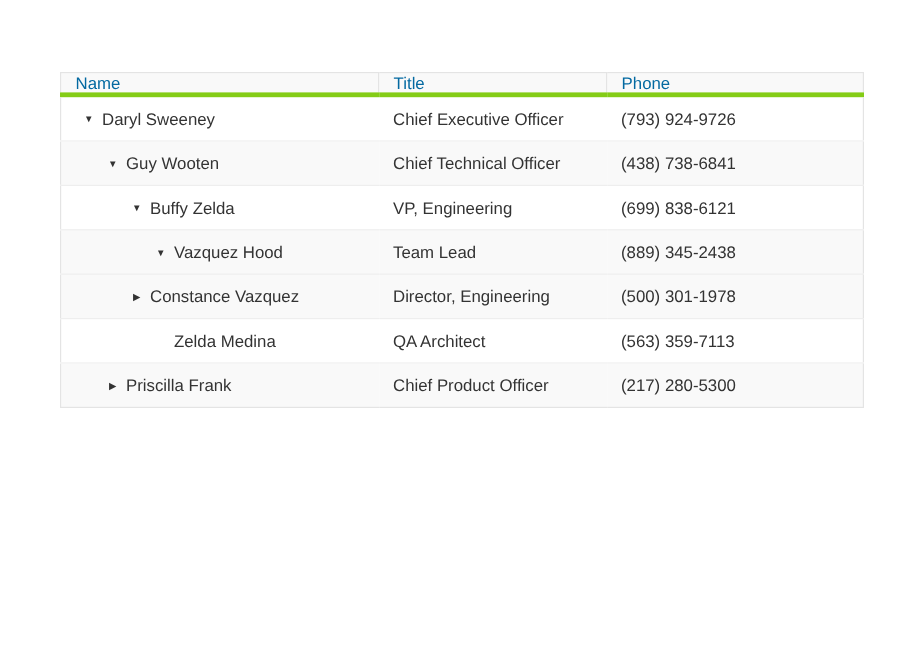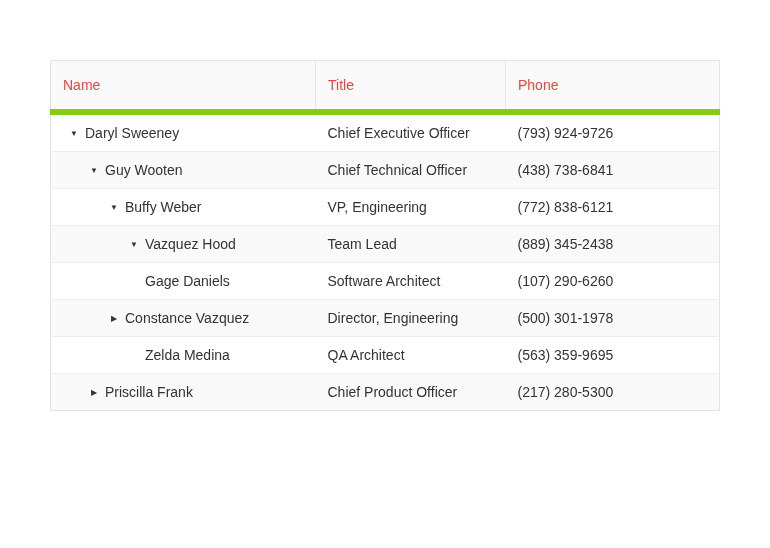--- a/index.html
+++ b/index.html
@@ -15,23 +15,23 @@
     .treelist {
       border: 1px solid #e4e4e4;
       border-collapse: collapse;
       width: 100%;
       table-layout: fixed;
     }
     .treelist .header-row th {
       background: #f9f9f9;
       font-weight: 400;
       text-align: left;
-      padding: 16px 12px;
-      border-bottom: 6px solid #84cc16;
-      color: #ef4444;
+      padding: 0 12px;
+      border-bottom: 4px solid #84cc16;
+      color: #0369a1;
     }
     .treelist td {
       padding: 10px 12px;
       border-top: 1px solid #eeeeee;
       white-space: nowrap;
       overflow: hidden;
       text-overflow: ellipsis;
     }
     .treelist tr.alt td { background: #f9f9f9; }
     .treelist col.col-name { width: 265px; }
@@ -102,47 +102,36 @@
           </div>
         </td>
         <td>Chief Technical Officer</td>
         <td>(438) 738-6841</td>
       </tr>
       <tr>
         <td>
           <div class="name-cell">
             <span class="indent" style="width: 40px;"></span>
             <span class="toggle" style="font-size: 8px;">▼</span>
-            <span>Buffy Weber</span>
+            <span>Buffy Zelda</span>
           </div>
         </td>
         <td>VP, Engineering</td>
-        <td>(772) 838-6121</td>
+        <td>(699) 838-6121</td>
       </tr>
       <tr class="alt">
         <td>
           <div class="name-cell">
             <span class="indent" style="width: 60px;"></span>
             <span class="toggle" style="font-size: 8px;">▼</span>
             <span>Vazquez Hood</span>
           </div>
         </td>
         <td>Team Lead</td>
         <td>(889) 345-2438</td>
-      </tr>
-      <tr>
-        <td>
-          <div class="name-cell">
-            <span class="indent" style="width: 60px;"></span>
-            <span class="toggle-spacer"></span>
-            <span>Gage Daniels</span>
-          </div>
-        </td>
-        <td>Software Architect</td>
-        <td>(107) 290-6260</td>
       </tr>
       <tr class="alt">
         <td>
           <div class="name-cell">
             <span class="indent" style="width: 40px;"></span>
             <span class="toggle" style="font-size: 8px;">▶</span>
             <span>Constance Vazquez</span>
           </div>
         </td>
         <td>Director, Engineering</td>
@@ -150,21 +139,21 @@
       </tr>
       <tr>
         <td>
           <div class="name-cell">
             <span class="indent" style="width: 60px;"></span>
             <span class="toggle-spacer"></span>
             <span>Zelda Medina</span>
           </div>
         </td>
         <td>QA Architect</td>
-        <td>(563) 359-9695</td>
+        <td>(563) 359-7113</td>
       </tr>
       <tr class="alt">
         <td>
           <div class="name-cell">
             <span class="indent" style="width: 20px;"></span>
             <span class="toggle" style="font-size: 8px;">▶</span>
             <span>Priscilla Frank</span>
           </div>
         </td>
         <td>Chief Product Officer</td>

